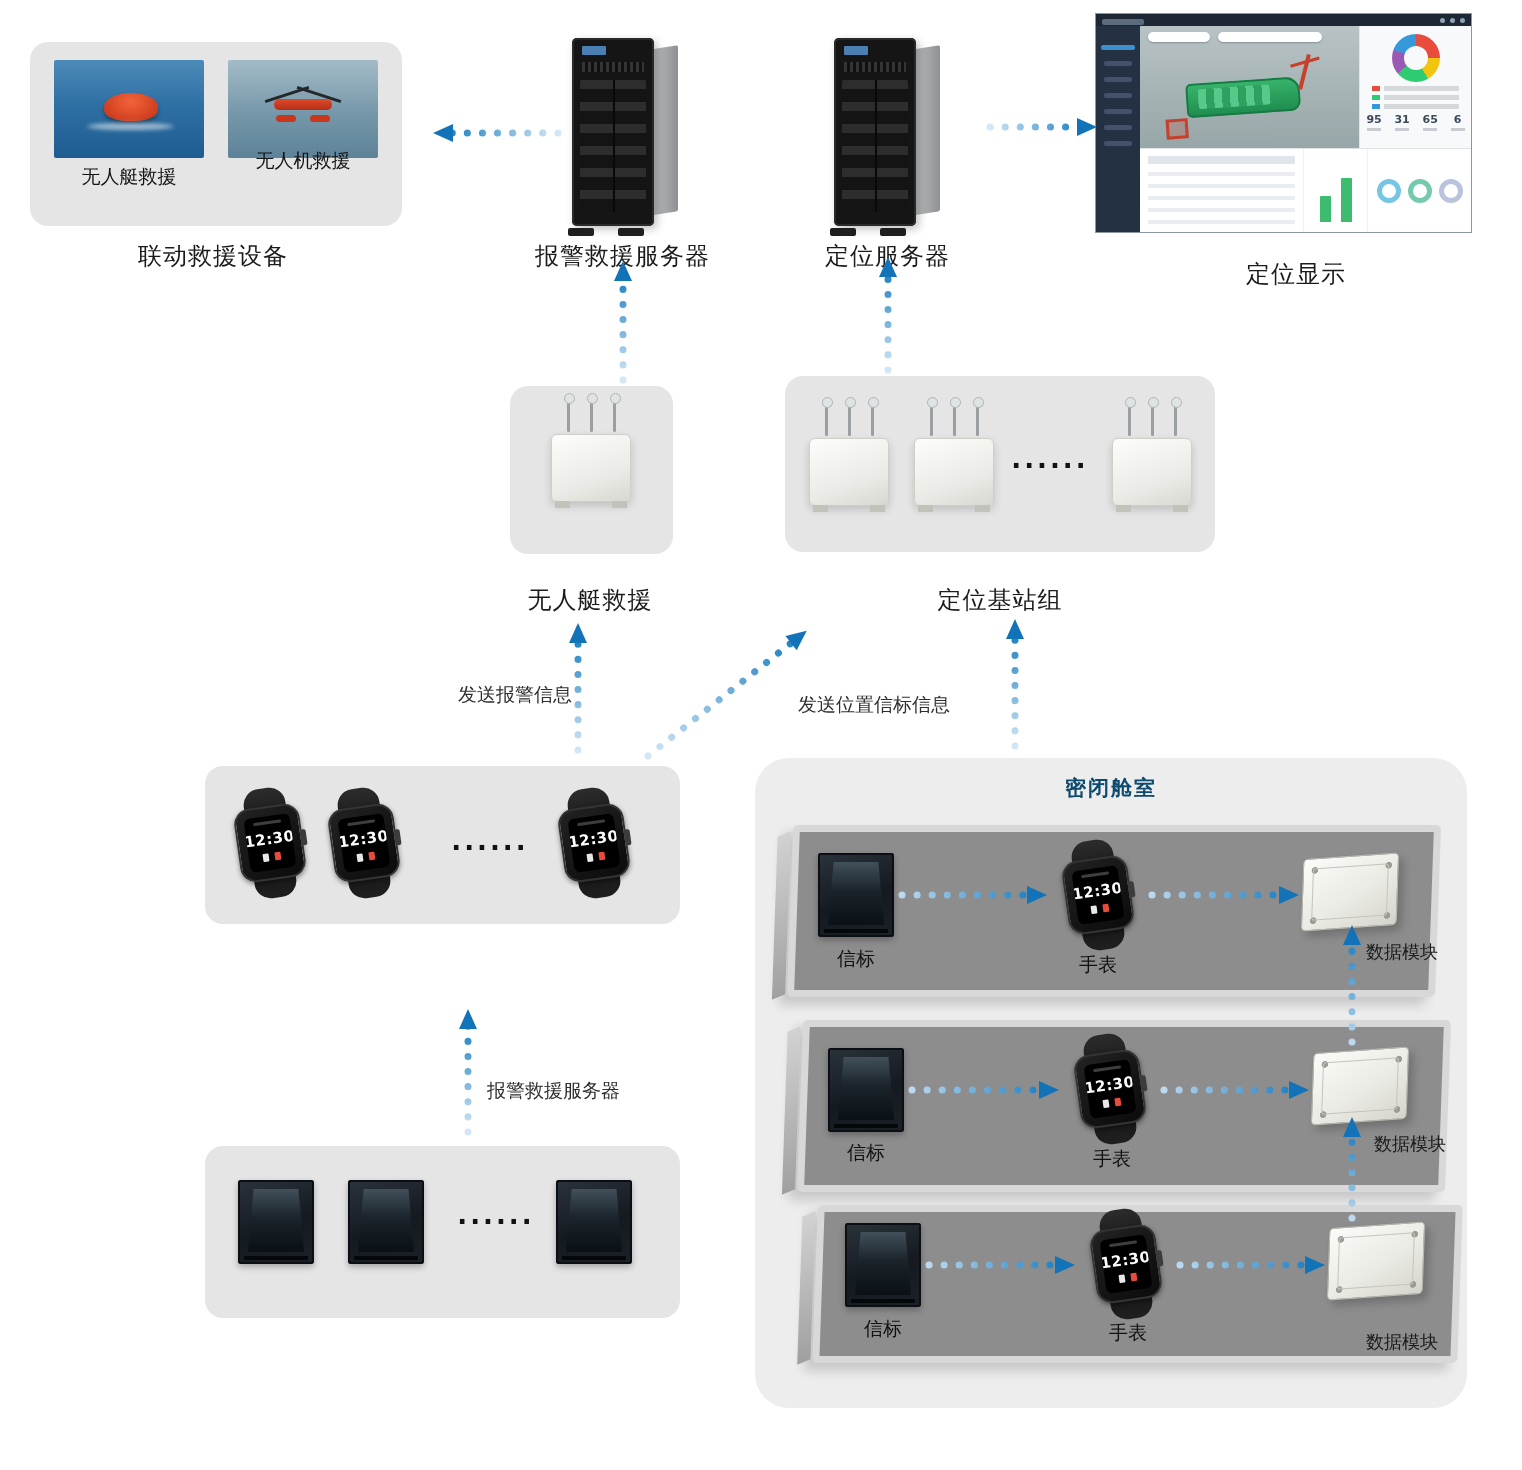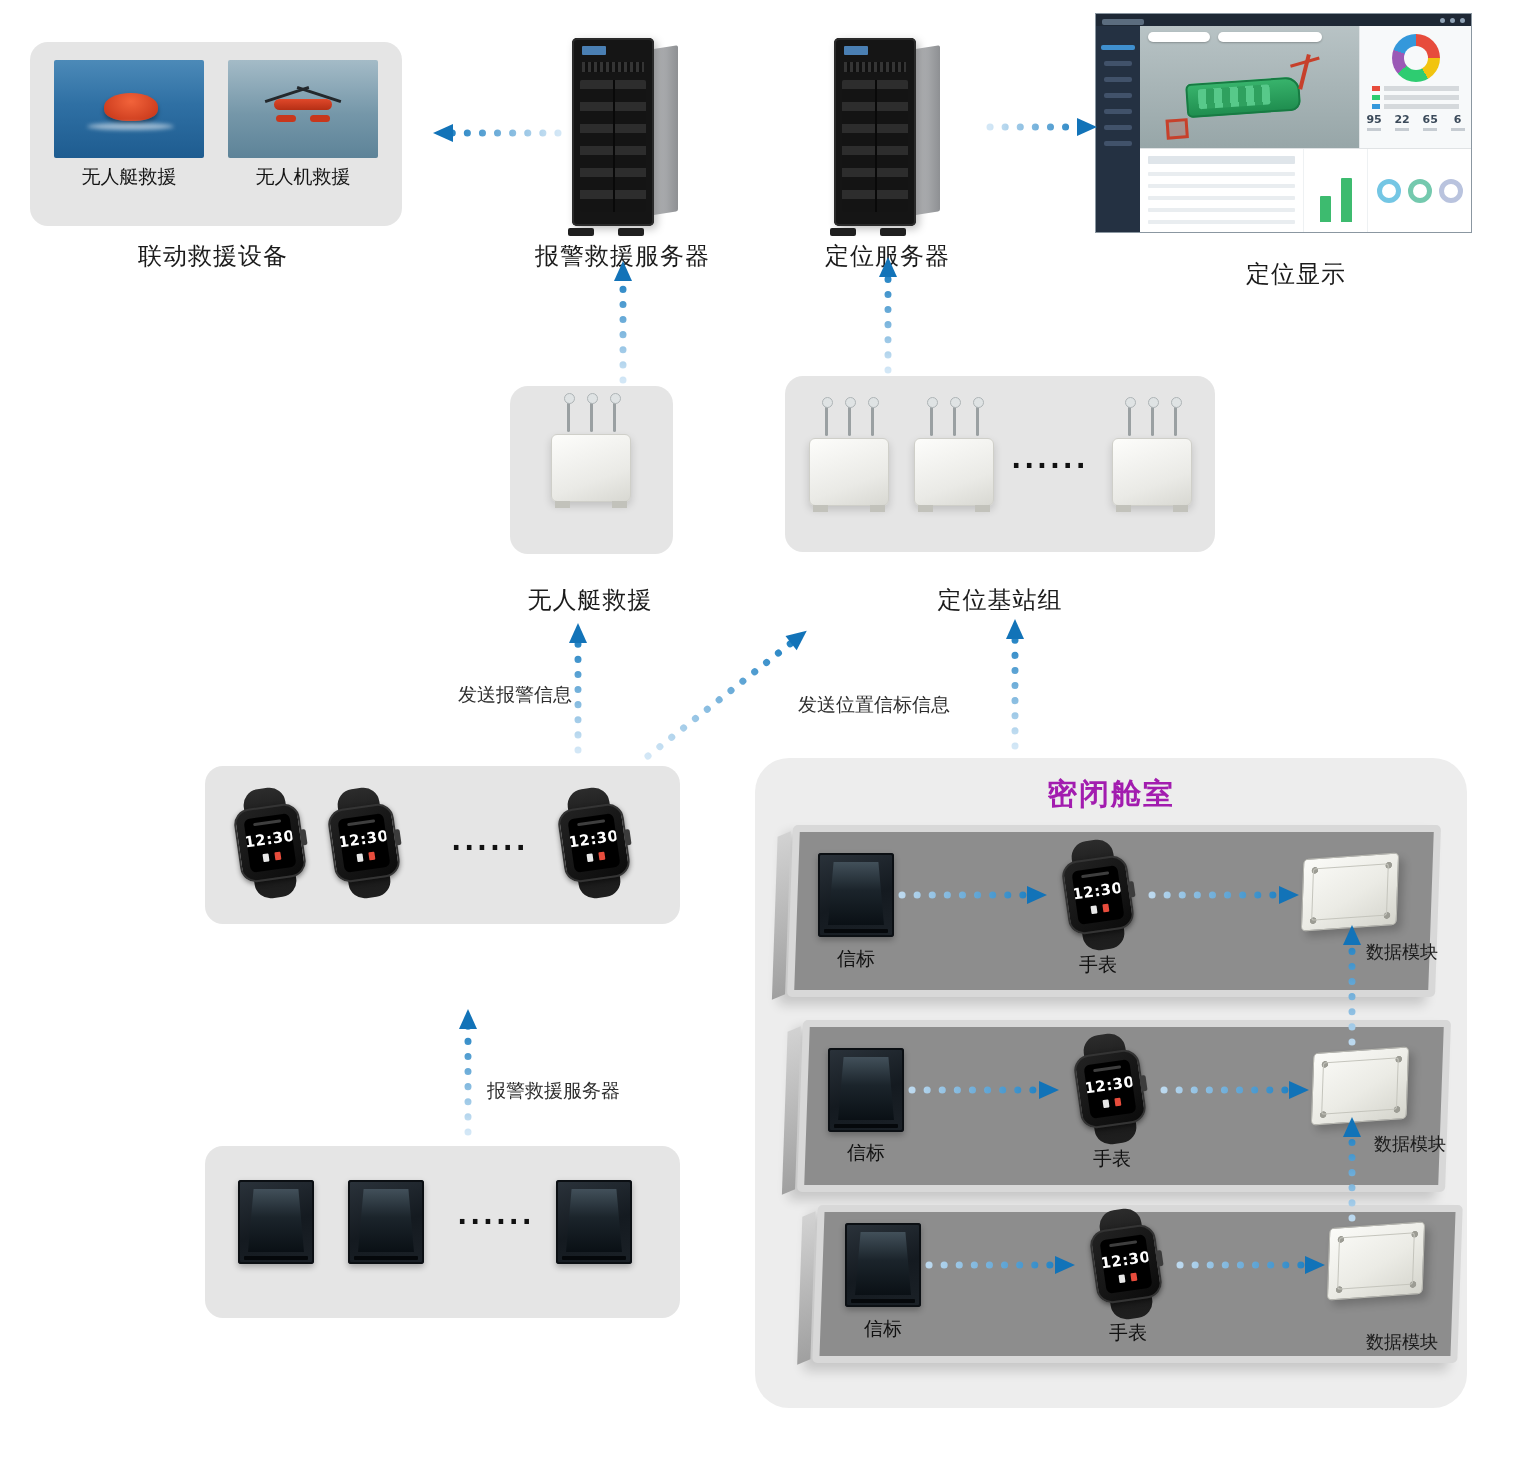--- a/index.html
+++ b/index.html
@@ -95,22 +95,22 @@
         radial-gradient(circle at 85px 11px,#9c9c94 3px,transparent 3.6px),
         radial-gradient(circle at 11px 61px,#9c9c94 3px,transparent 3.6px),
         radial-gradient(circle at 85px 61px,#9c9c94 3px,transparent 3.6px),
         linear-gradient(150deg,#fbfbf8 0%,#ebebe5 55%,#d4d4cc 100%);
       box-shadow:5px 6px 9px rgba(0,0,0,.20); }
   .module::before { content:""; position:absolute; inset:9px; border:1px solid #c4c4bc; border-radius:3px; }
 
   
   .cabin { position:absolute; left:755px; top:758px; width:712px; height:650px; background:#ededed;
       border-radius:34px; z-index:5; }
-  .cabin-title { position:absolute; left:0; top:16px; width:100%; text-align:center; font-size:30px;
-      font-weight:700; color:#a21caf; letter-spacing:2px; }
+  .cabin-title { position:absolute; left:0; top:16px; width:100%; text-align:center; font-size:21px;
+      font-weight:700; color:#0c4a6e; letter-spacing:2px; }
   .slab { position:absolute; background:#8d8d8d; border:7px solid #d8d8d8; border-radius:5px;
       transform:skewX(-2deg); box-shadow:-9px 8px 12px rgba(0,0,0,.16); }
   .slab::before { content:""; position:absolute; left:-22px; top:2px; width:13px; height:103%;
       background:linear-gradient(180deg,#d2d2d2,#a0a0a0); transform:skewY(-22deg); }
 
   
   .dashboard { position:absolute; left:1096px; top:14px; width:375px; height:218px; background:#a21caf;
       box-shadow:0 0 0 1px #8b97a1; z-index:20; display:flex; flex-direction:column; overflow:hidden; }
   .db-top { height:16px; background:#1e2835; display:flex; align-items:center; justify-content:flex-end;
       gap:5px; padding:0 6px; position:relative; }
@@ -174,21 +174,21 @@
       <span class="foam"></span>
     </div>
     <div class="photo-label" style="left:24px; top:122px; width:150px;">无人艇救援</div>
     <div class="photo drone" style="left:198px; top:18px;">
       <span class="arm1"></span>
       <span class="arm2"></span>
       <span class="body"></span>
       <span class="float f1"></span>
       <span class="float f2"></span>
     </div>
-    <div class="photo-label" style="left:198px; top:122px; width:150px;">无人机救援</div>
+    <div class="photo-label" style="left:198px; top:106px; width:150px;">无人机救援</div>
   </div>
   <div class="caption" style="left:98px; top:240px; width:230px;">联动救援设备</div>
 
   <div class="server" style="left:556px; top:36px;">
     <span class="side"></span>
     <span class="front">
       <span class="lcd"></span>
       <span class="vents"></span>
       <span class="bays"></span>
     </span>
@@ -243,21 +243,21 @@
                 <i></i>
                 <i></i>
                 <i></i>
               </div>
             <div class="stats">
               <div class="stat">
                   <b>95</b>
                   <i></i>
                 </div>
               <div class="stat">
-                  <b>22</b>
+                  <b>31</b>
                   <i></i>
                 </div>
               <div class="stat">
                   <b>65</b>
                   <i></i>
                 </div>
               <div class="stat">
                   <b>6</b>
                   <i></i>
                 </div>

